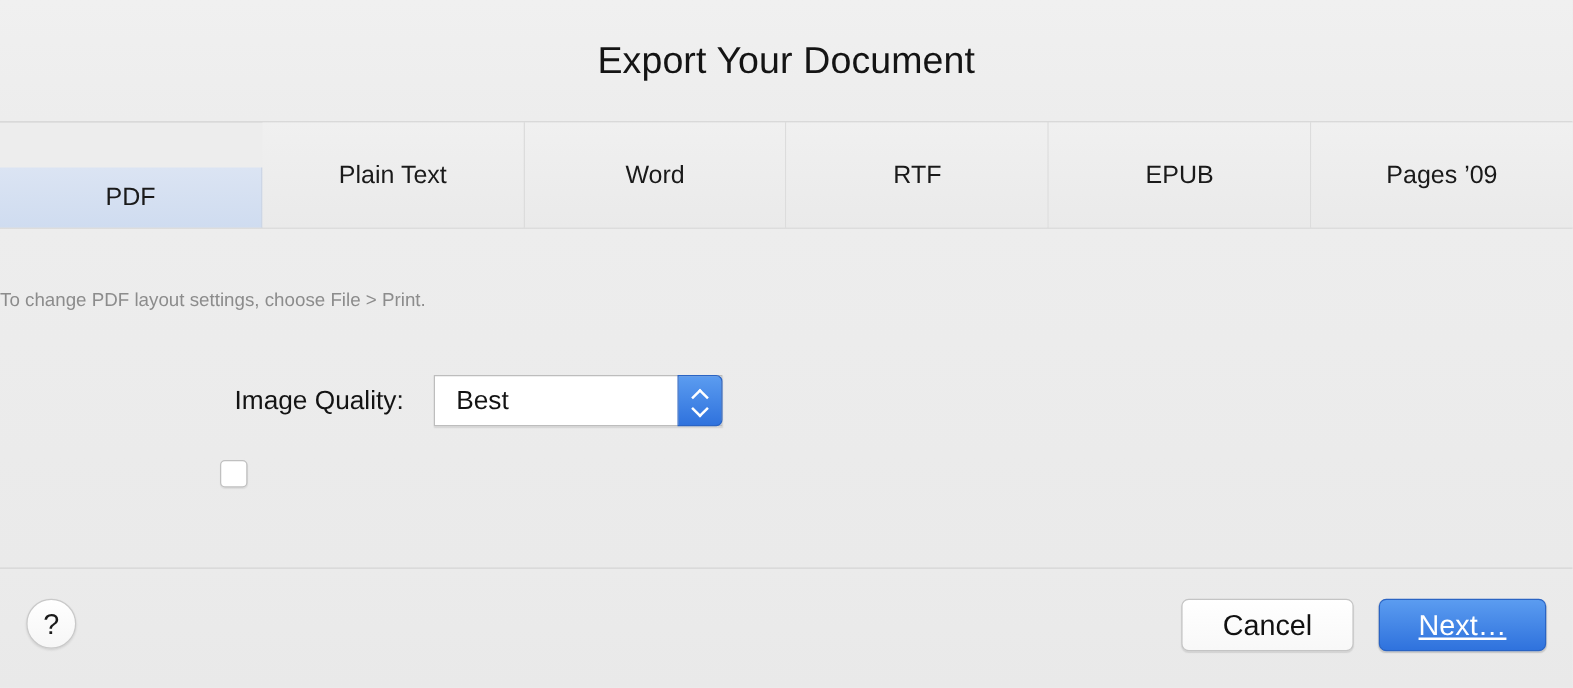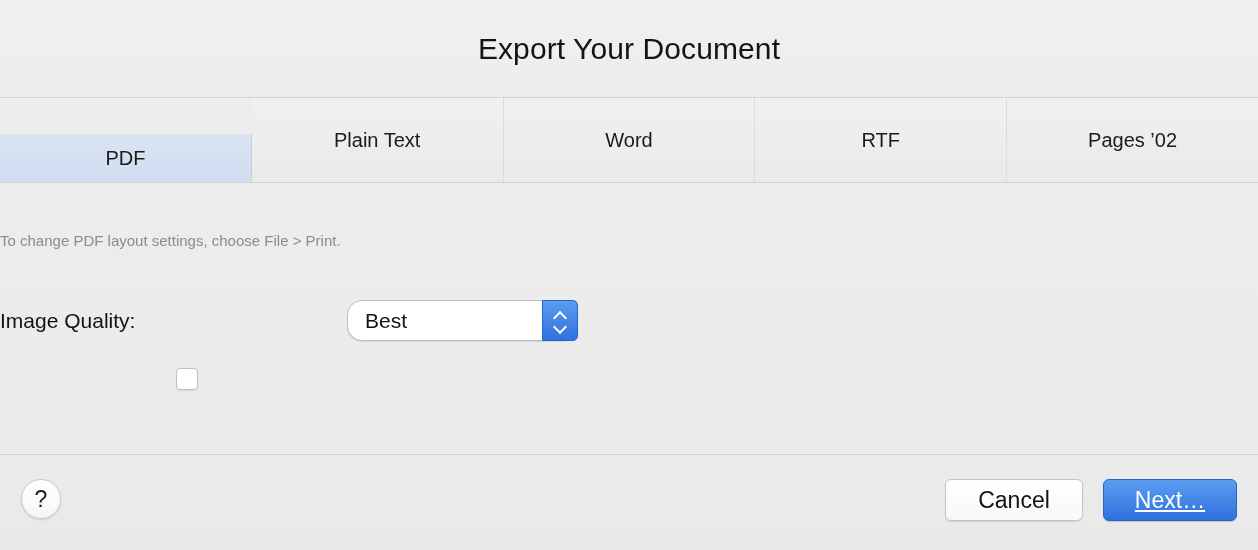--- a/index.html
+++ b/index.html
@@ -95,32 +95,33 @@
   .field-row {
     position: absolute;
     top: 117px;
     left: 0;
     width: 100%;
     display: flex;
     align-items: center;
   }
   .field-label {
     width: 347px;
-    padding-right: 8px;
+    text-align: right;
+    padding-right: 24px;
     box-sizing: border-box;
     font-size: 21px;
     color: #131313;
   }
 
   
   .popup {
     position: relative;
     width: 231px;
     height: 41px;
-    border-radius: 15px;
+    border-radius: 0;
     background: #ffffff;
     border: 1px solid #bdbdbd;
     box-sizing: border-box;
     box-shadow: 0 1px 1px rgba(0,0,0,0.10);
     display: flex;
     align-items: center;
     cursor: default;
   }
   .popup-value {
     padding-left: 17px;
@@ -270,21 +271,24 @@
     <div class="tab">
       <span>Plain Text</span>
     </div>
     <div class="tab">
       <span>Word</span>
     </div>
     <div class="tab">
       <span>RTF</span>
     </div>
     <div class="tab">
-      <span>Pages ’02</span>
+      <span>EPUB</span>
+    </div>
+    <div class="tab">
+      <span>Pages ’09</span>
     </div>
   </div>
 
   <div class="body">
 
     <div class="hint">To change PDF layout settings, choose File &gt; Print.</div>
 
     <div class="field-row">
       <div class="field-label">Image Quality:</div>
       <div class="popup">

